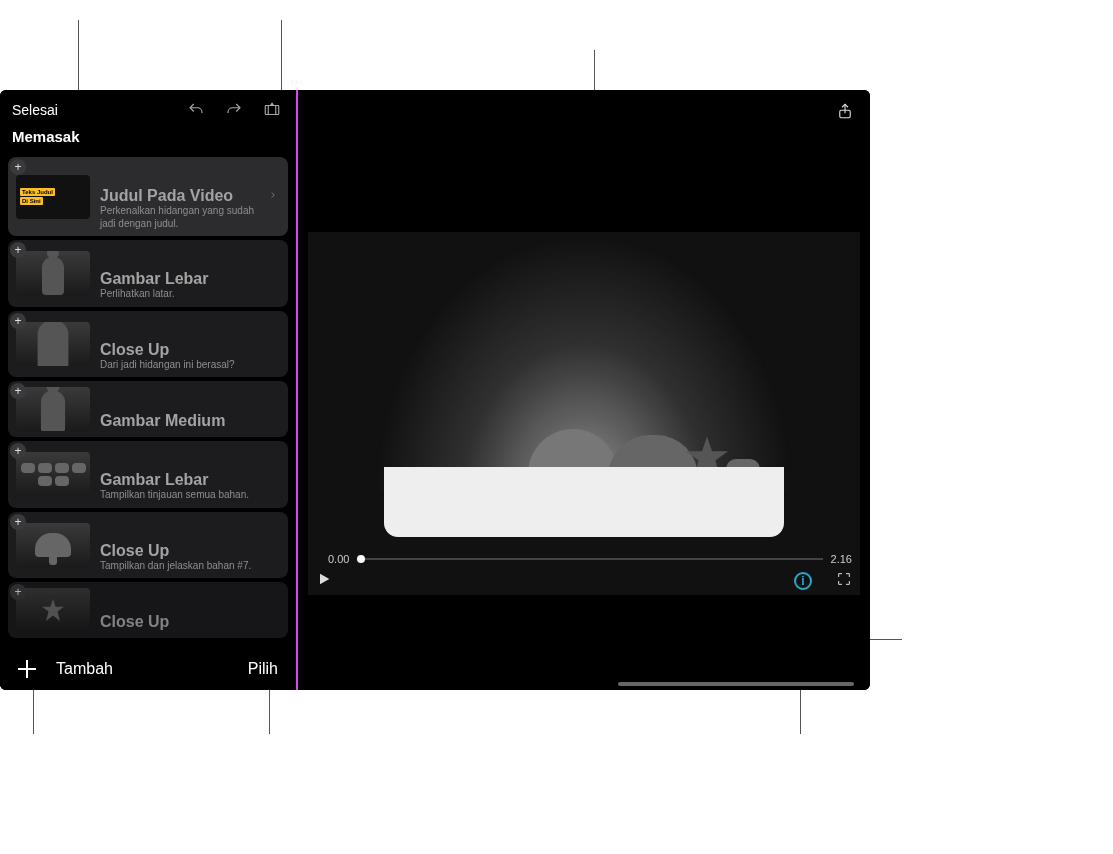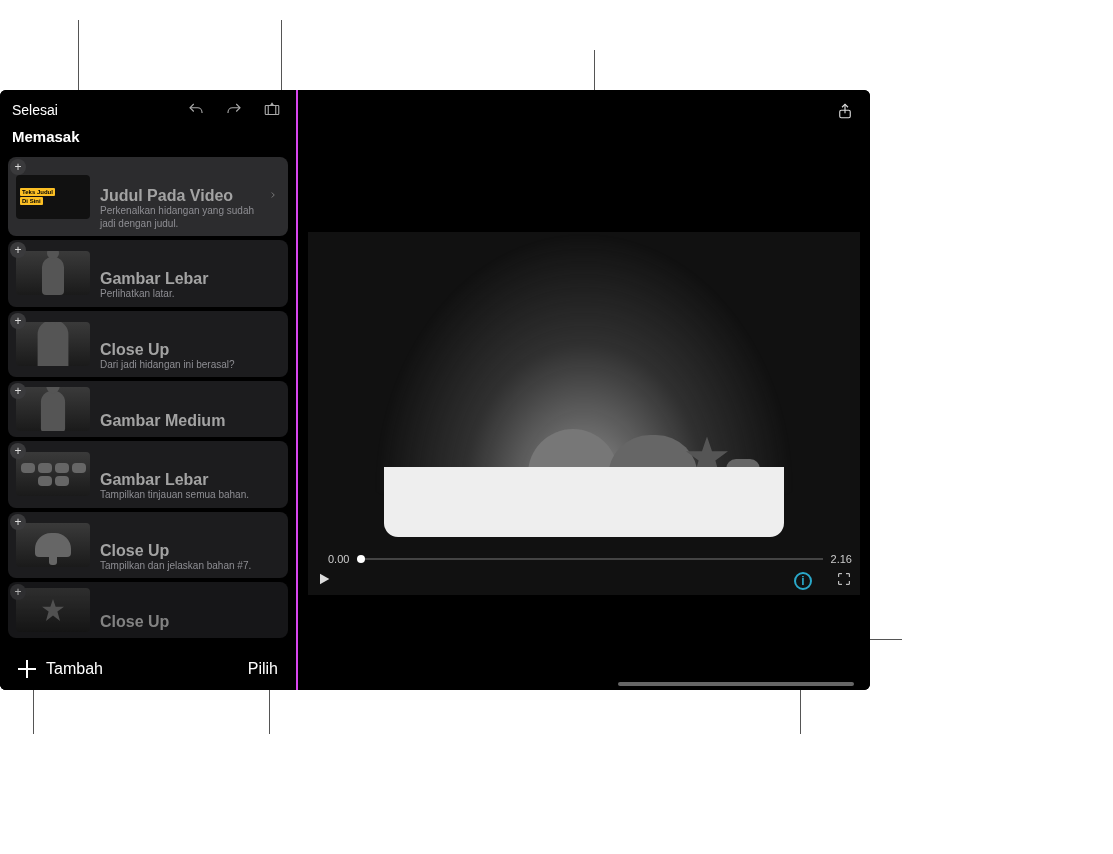--- a/index.html
+++ b/index.html
@@ -188,21 +188,21 @@
   .row-chevron svg { width:10px; height:14px; stroke:#888; fill:none; stroke-width:2; }
 
   .bottom-bar {
     display:flex;
     justify-content:space-between;
     align-items:center;
     padding: 12px 18px;
     background: linear-gradient(transparent,#000 30%);
     font-size: 16px;
   }
-  .add-btn, .select-btn { display:flex; align-items:flex-end; gap:10px; color:#fff; cursor:pointer; }
+  .add-btn, .select-btn { display:flex; align-items:flex-end; gap:20px; color:#fff; cursor:pointer; }
   .add-btn .plus {
     width:18px;height:18px;
     position:relative;
   }
   .add-btn .plus::before, .add-btn .plus::after {
     content:'';
     position:absolute;
     background:#fff;
   }
   .add-btn .plus::before { left:8px; top:0; width:2px; height:18px; }

